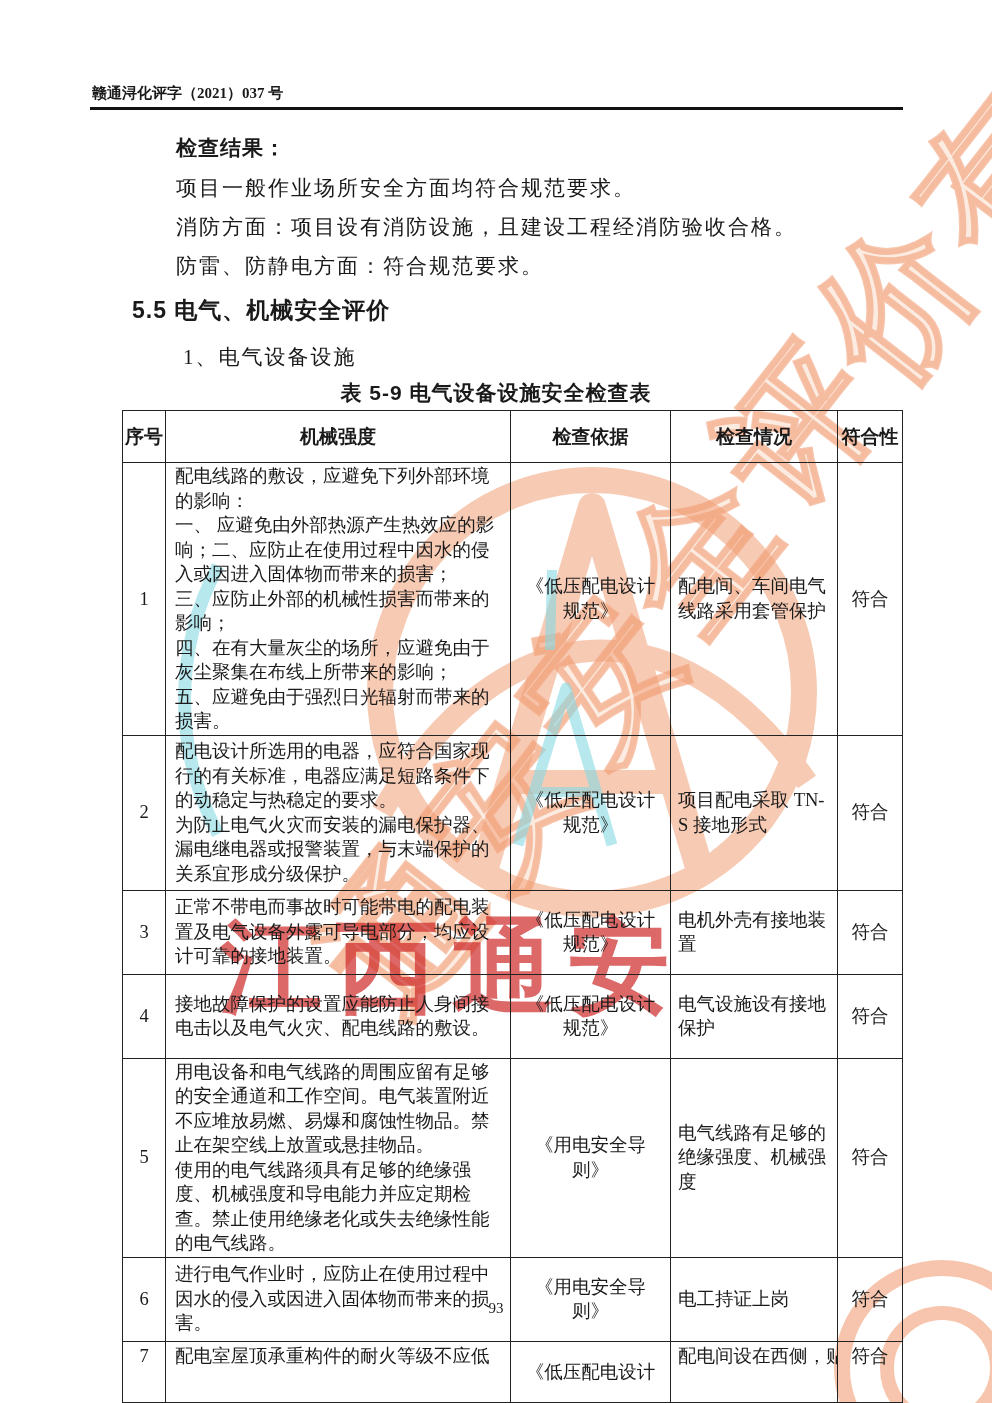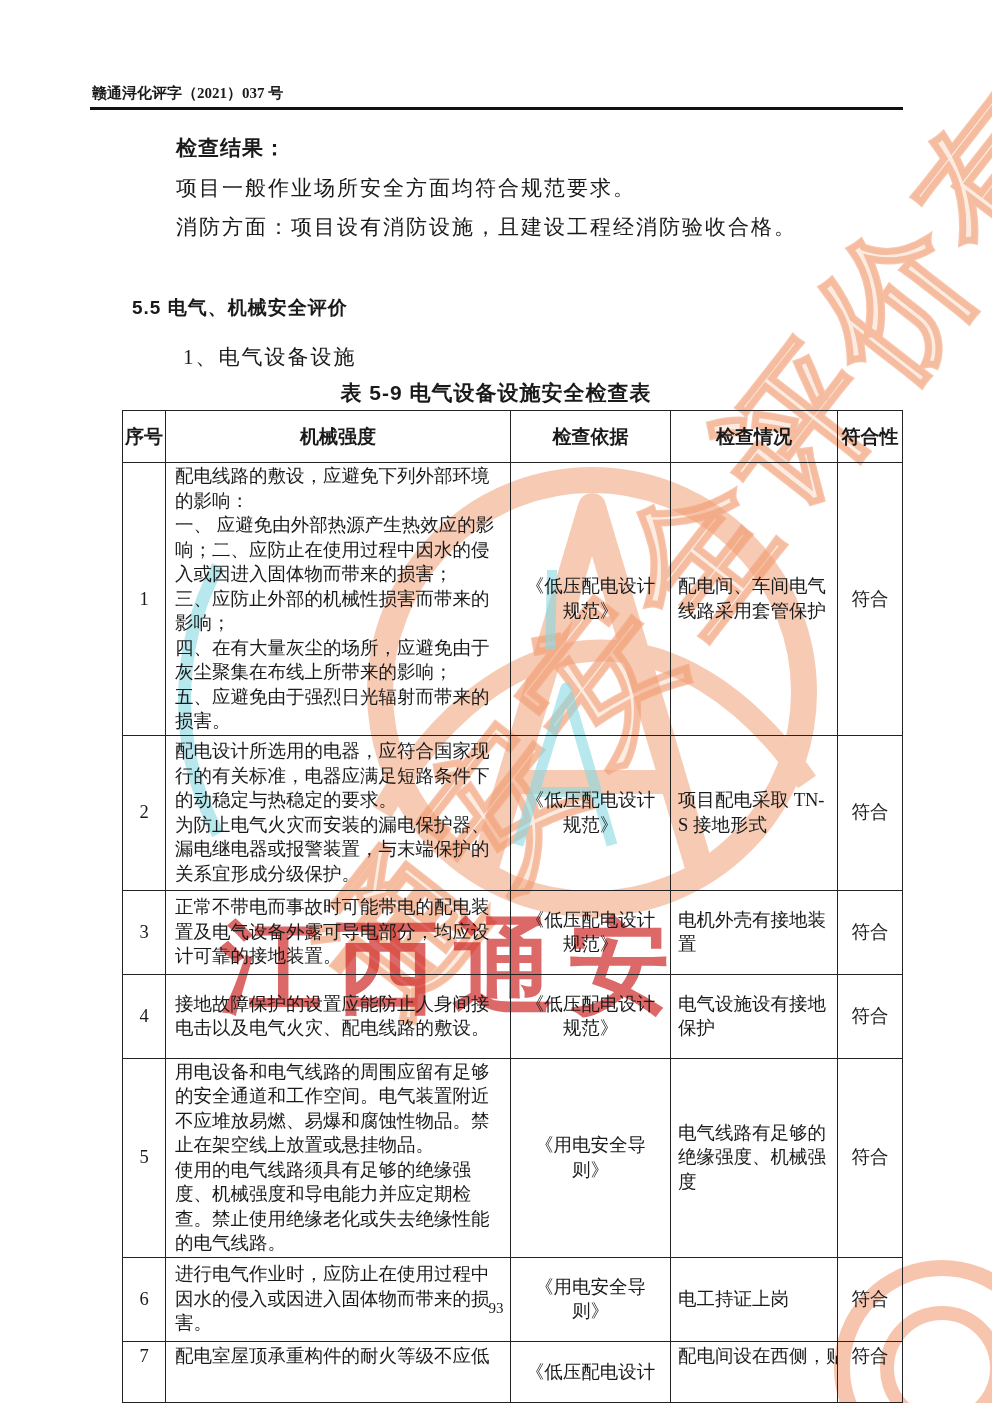--- a/index.html
+++ b/index.html
@@ -40,21 +40,21 @@
     font-family:"Liberation Sans","DejaVu Sans",sans-serif;
     font-size:21px; font-weight:bold; letter-spacing:1px;
   }
   .para { position:absolute; left:176px; font-size:21px; letter-spacing:2px; }
   .para-1 { top:174px; }
   .para-2 { top:213px; }
   .para-3 { top:252px; }
   .section-heading {
     position:absolute; left:132px; top:295px;
     font-family:"Liberation Sans","DejaVu Sans",sans-serif;
-    font-size:19px; font-weight:bold; letter-spacing:1px;
+    font-size:23px; font-weight:bold; letter-spacing:1px;
   }
   .sub-item { position:absolute; left:183px; top:343px; font-size:21px; letter-spacing:2px; }
   .table-title {
     position:absolute; left:0; right:0; top:379px; text-align:center;
     font-family:"Liberation Sans","DejaVu Sans",sans-serif;
     font-size:21px; font-weight:bold; letter-spacing:1px;
   }
   table.checklist {
     position:absolute; left:122px; top:410px; width:780px;
     border-collapse:collapse; table-layout:fixed;
@@ -120,20 +120,21 @@
   <div class="content">
 
     <div class="page-header">
       <span>赣通浔化评字（2021）037 号</span>
     </div>
     <div class="header-rule"></div>
 
     <div class="result-heading">检查结果：</div>
     <p class="para para-1">项目一般作业场所安全方面均符合规范要求。</p>
     <p class="para para-2">消防方面：项目设有消防设施，且建设工程经消防验收合格。</p>
+    <p class="para para-3">防雷、防静电方面：符合规范要求。</p>
 
     <div class="section-heading">5.5 电气、机械安全评价</div>
     <div class="sub-item">1、电气设备设施</div>
     <div class="table-title">表 5-9 电气设备设施安全检查表</div>
 
     <table class="checklist">
       <colgroup>
         <col class="col-no">
           <col class="col-cont">
           <col class="col-bas">

